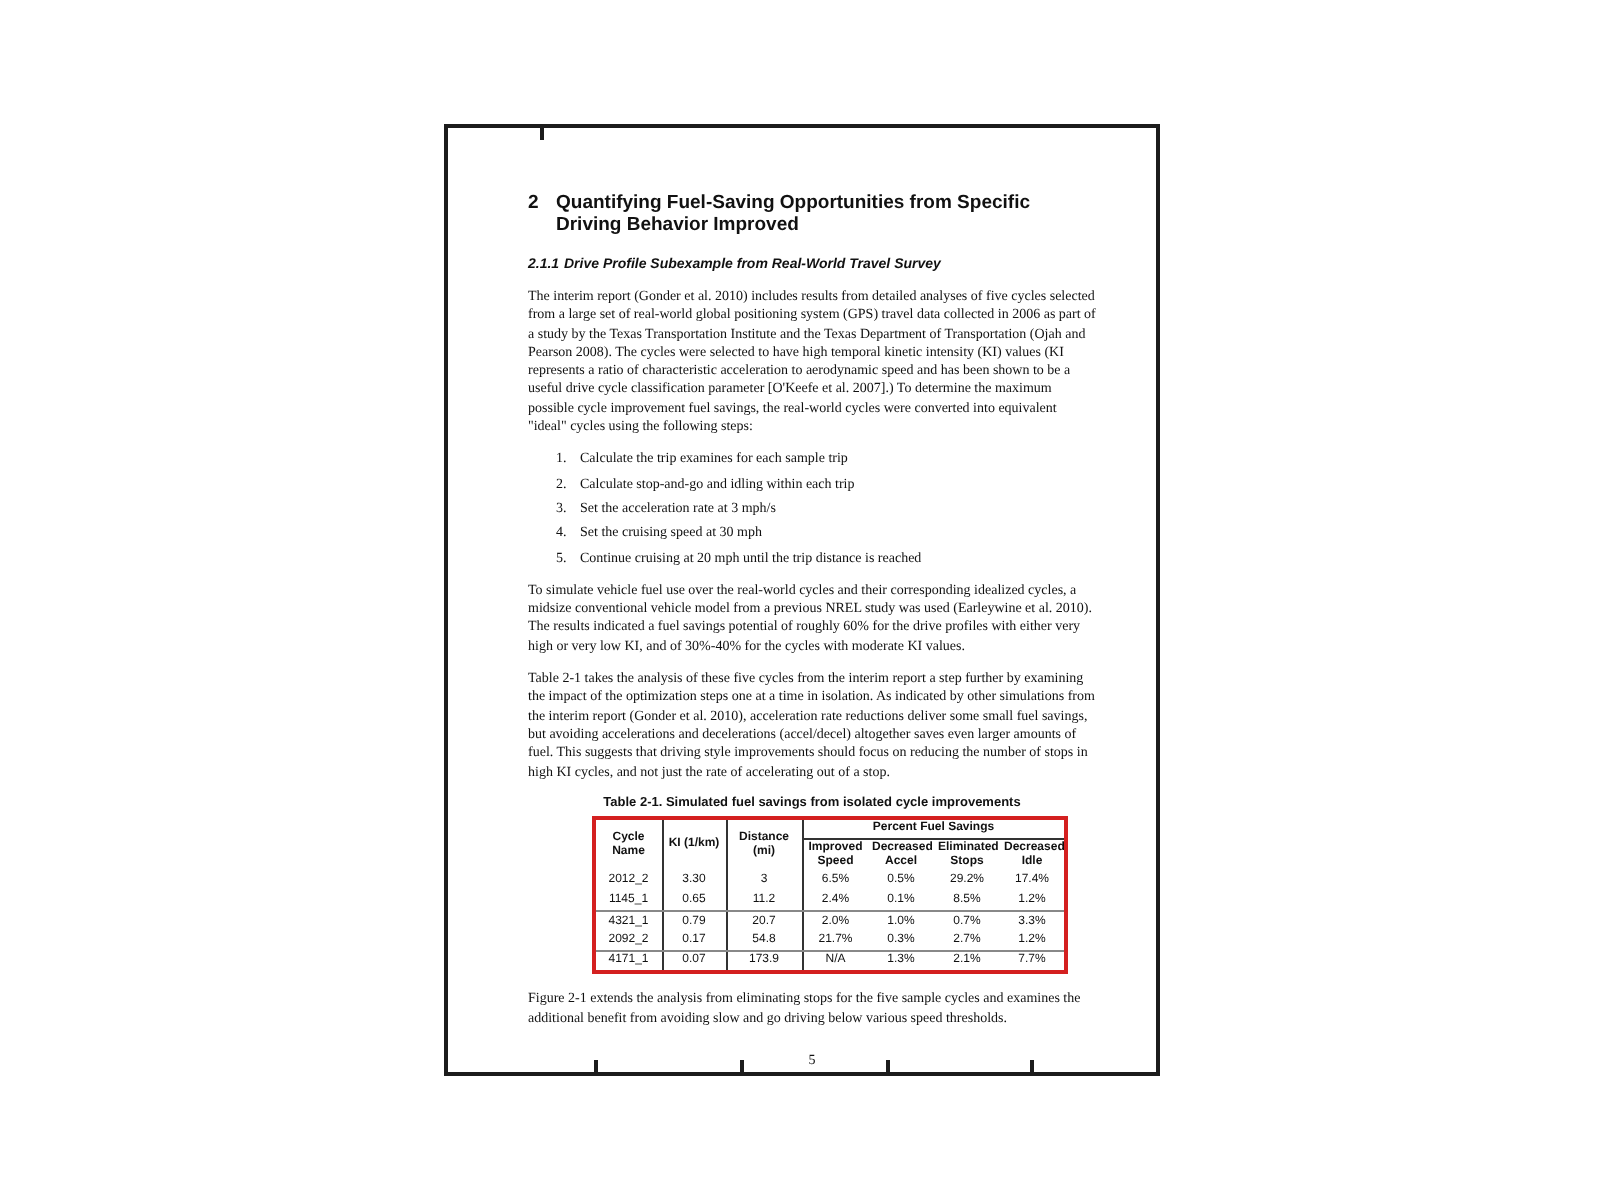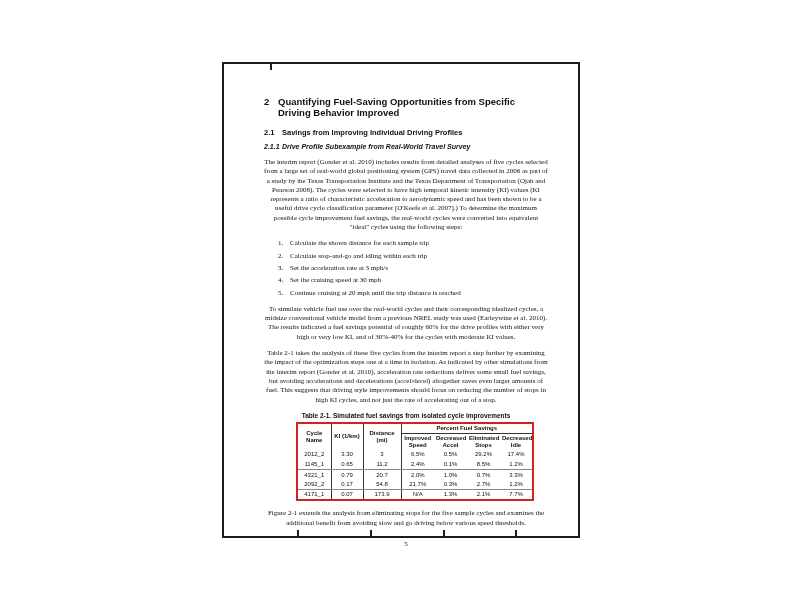--- a/index.html
+++ b/index.html
@@ -16,21 +16,21 @@
 
   .content { position:absolute; left:40px; top:32px; width:284px; color:#111; }
 
   .h1 { font-family:"Liberation Sans", sans-serif; font-weight:bold; font-size:9.5px; line-height:11px; display:flex; margin-bottom:10px; }
   .h1 .num { width:14px; flex:none; }
   .h2 { font-family:"Liberation Sans", sans-serif; font-weight:bold; font-size:7.5px; line-height:9px; display:flex; margin-bottom:5px; }
   .h2 .num { width:18px; flex:none; }
   .h3 { font-family:"Liberation Sans", sans-serif; font-weight:bold; font-style:italic; font-size:7px; line-height:9px; display:flex; margin-bottom:7px; }
   .h3 .num { width:18px; flex:none; }
 
-  .para { font-size:7px; line-height:9.3px; text-align:center; margin-bottom:7px; }
+  .para { font-size:7px; line-height:9.3px; text-align:left; margin-bottom:7px; }
 
   .steps { margin:0 0 7px 14px; }
   .step { display:flex; font-size:7px; line-height:9.3px; margin-bottom:3px; }
   .step .n { width:12px; flex:none; }
 
   .tbl-caption { font-family:"Liberation Sans", sans-serif; font-weight:bold; font-size:6.5px; text-align:center; margin:3px 0 3px 0; }
 
   table.data-table {
     border-collapse:collapse; margin-left:32px; width:238px; table-layout:fixed;
     font-family:"Liberation Sans", sans-serif; font-size:6px; line-height:7px;
@@ -57,36 +57,32 @@
     <div class="tick bottom" style="left:219px;"></div>
     <div class="tick bottom" style="left:291px;"></div>
 
     <div class="content">
 
       <div class="h1">
         <span class="num">2</span>
         <span>Quantifying Fuel-Saving Opportunities from Specific Driving Behavior Improved</span>
       </div>
 
-      <div class="h2">
-        <span class="num">2.1</span>
-        <span>Savings from Improving Individual Driving Profiles</span>
-      </div>
 
       <div class="h3">
         <span class="num">2.1.1</span>
         <span>Drive Profile Subexample from Real-World Travel Survey</span>
       </div>
 
       <p class="para">The interim report (Gonder et al. 2010) includes results from detailed analyses of five cycles selected from a large set of real-world global positioning system (GPS) travel data collected in 2006 as part of a study by the Texas Transportation Institute and the Texas Department of Transportation (Ojah and Pearson 2008). The cycles were selected to have high temporal kinetic intensity (KI) values (KI represents a ratio of characteristic acceleration to aerodynamic speed and has been shown to be a useful drive cycle classification parameter [O'Keefe et al. 2007].) To determine the maximum possible cycle improvement fuel savings, the real-world cycles were converted into equivalent "ideal" cycles using the following steps:</p>
 
       <div class="steps">
         <div class="step">
           <span class="n">1.</span>
-          <span>Calculate the shown distance for each sample trip</span>
+          <span>Calculate the trip examines for each sample trip</span>
         </div>
         <div class="step">
           <span class="n">2.</span>
           <span>Calculate stop-and-go and idling within each trip</span>
         </div>
         <div class="step">
           <span class="n">3.</span>
           <span>Set the acceleration rate at 3 mph/s</span>
         </div>
         <div class="step">

